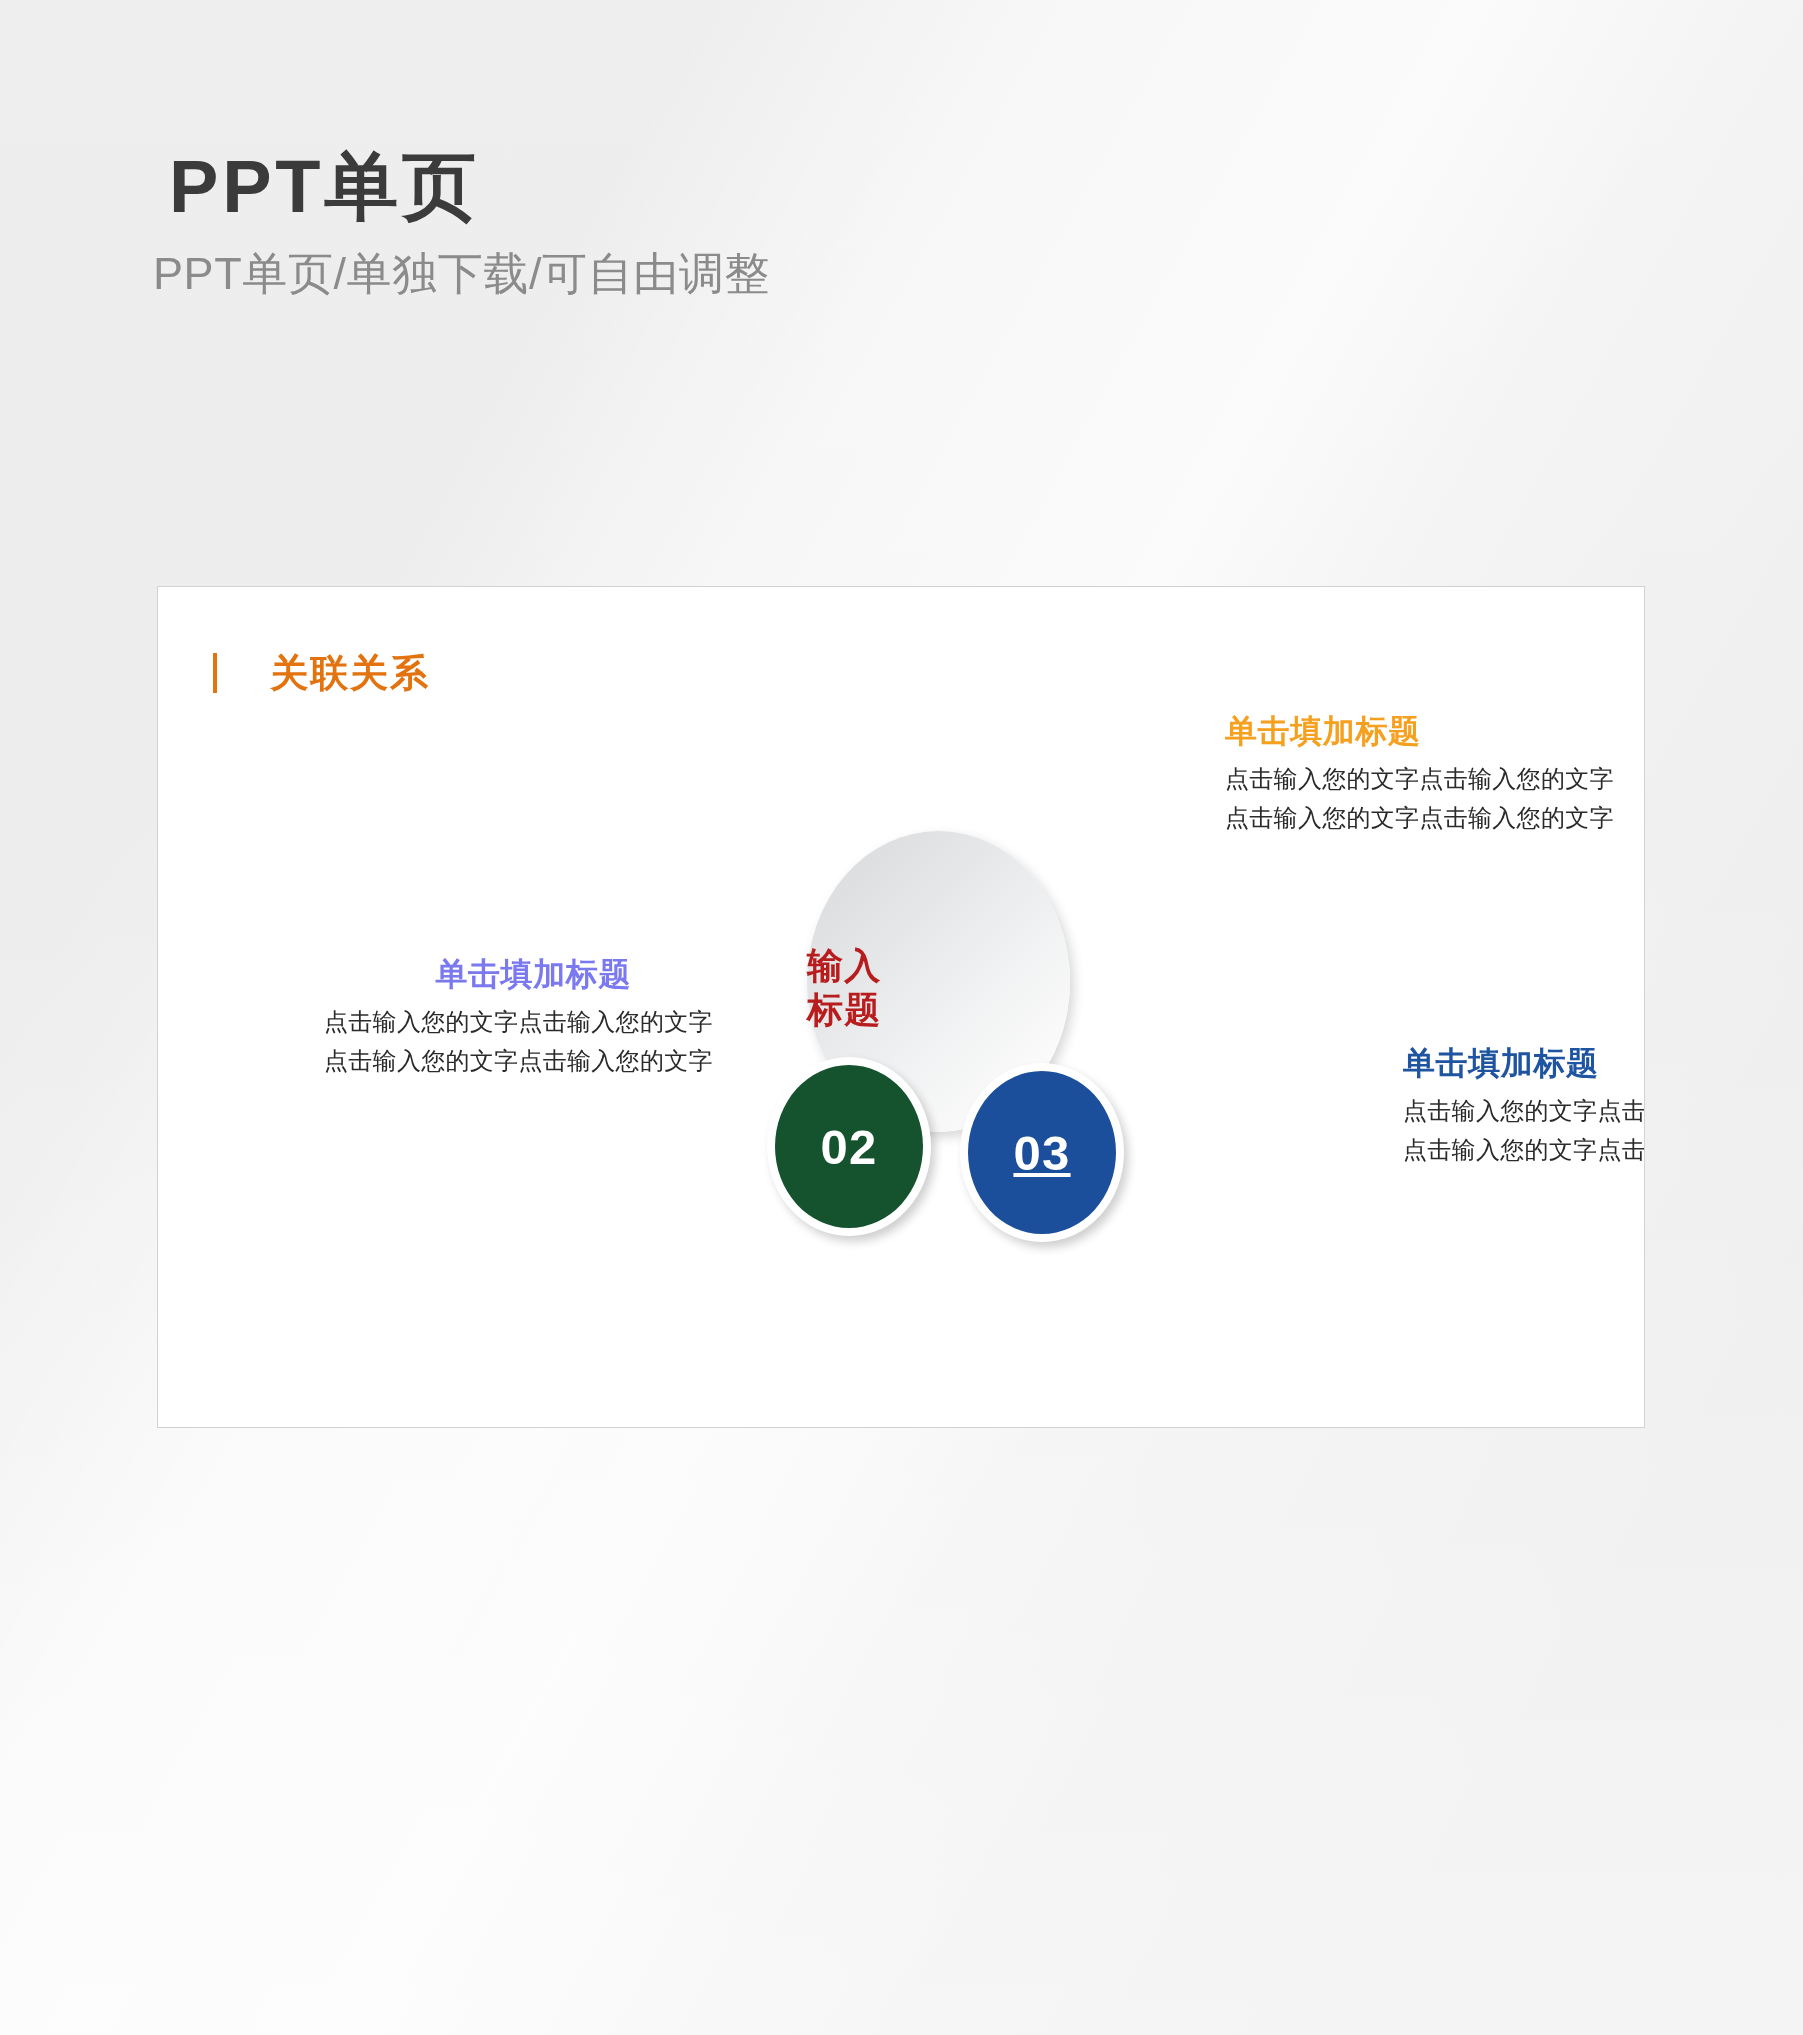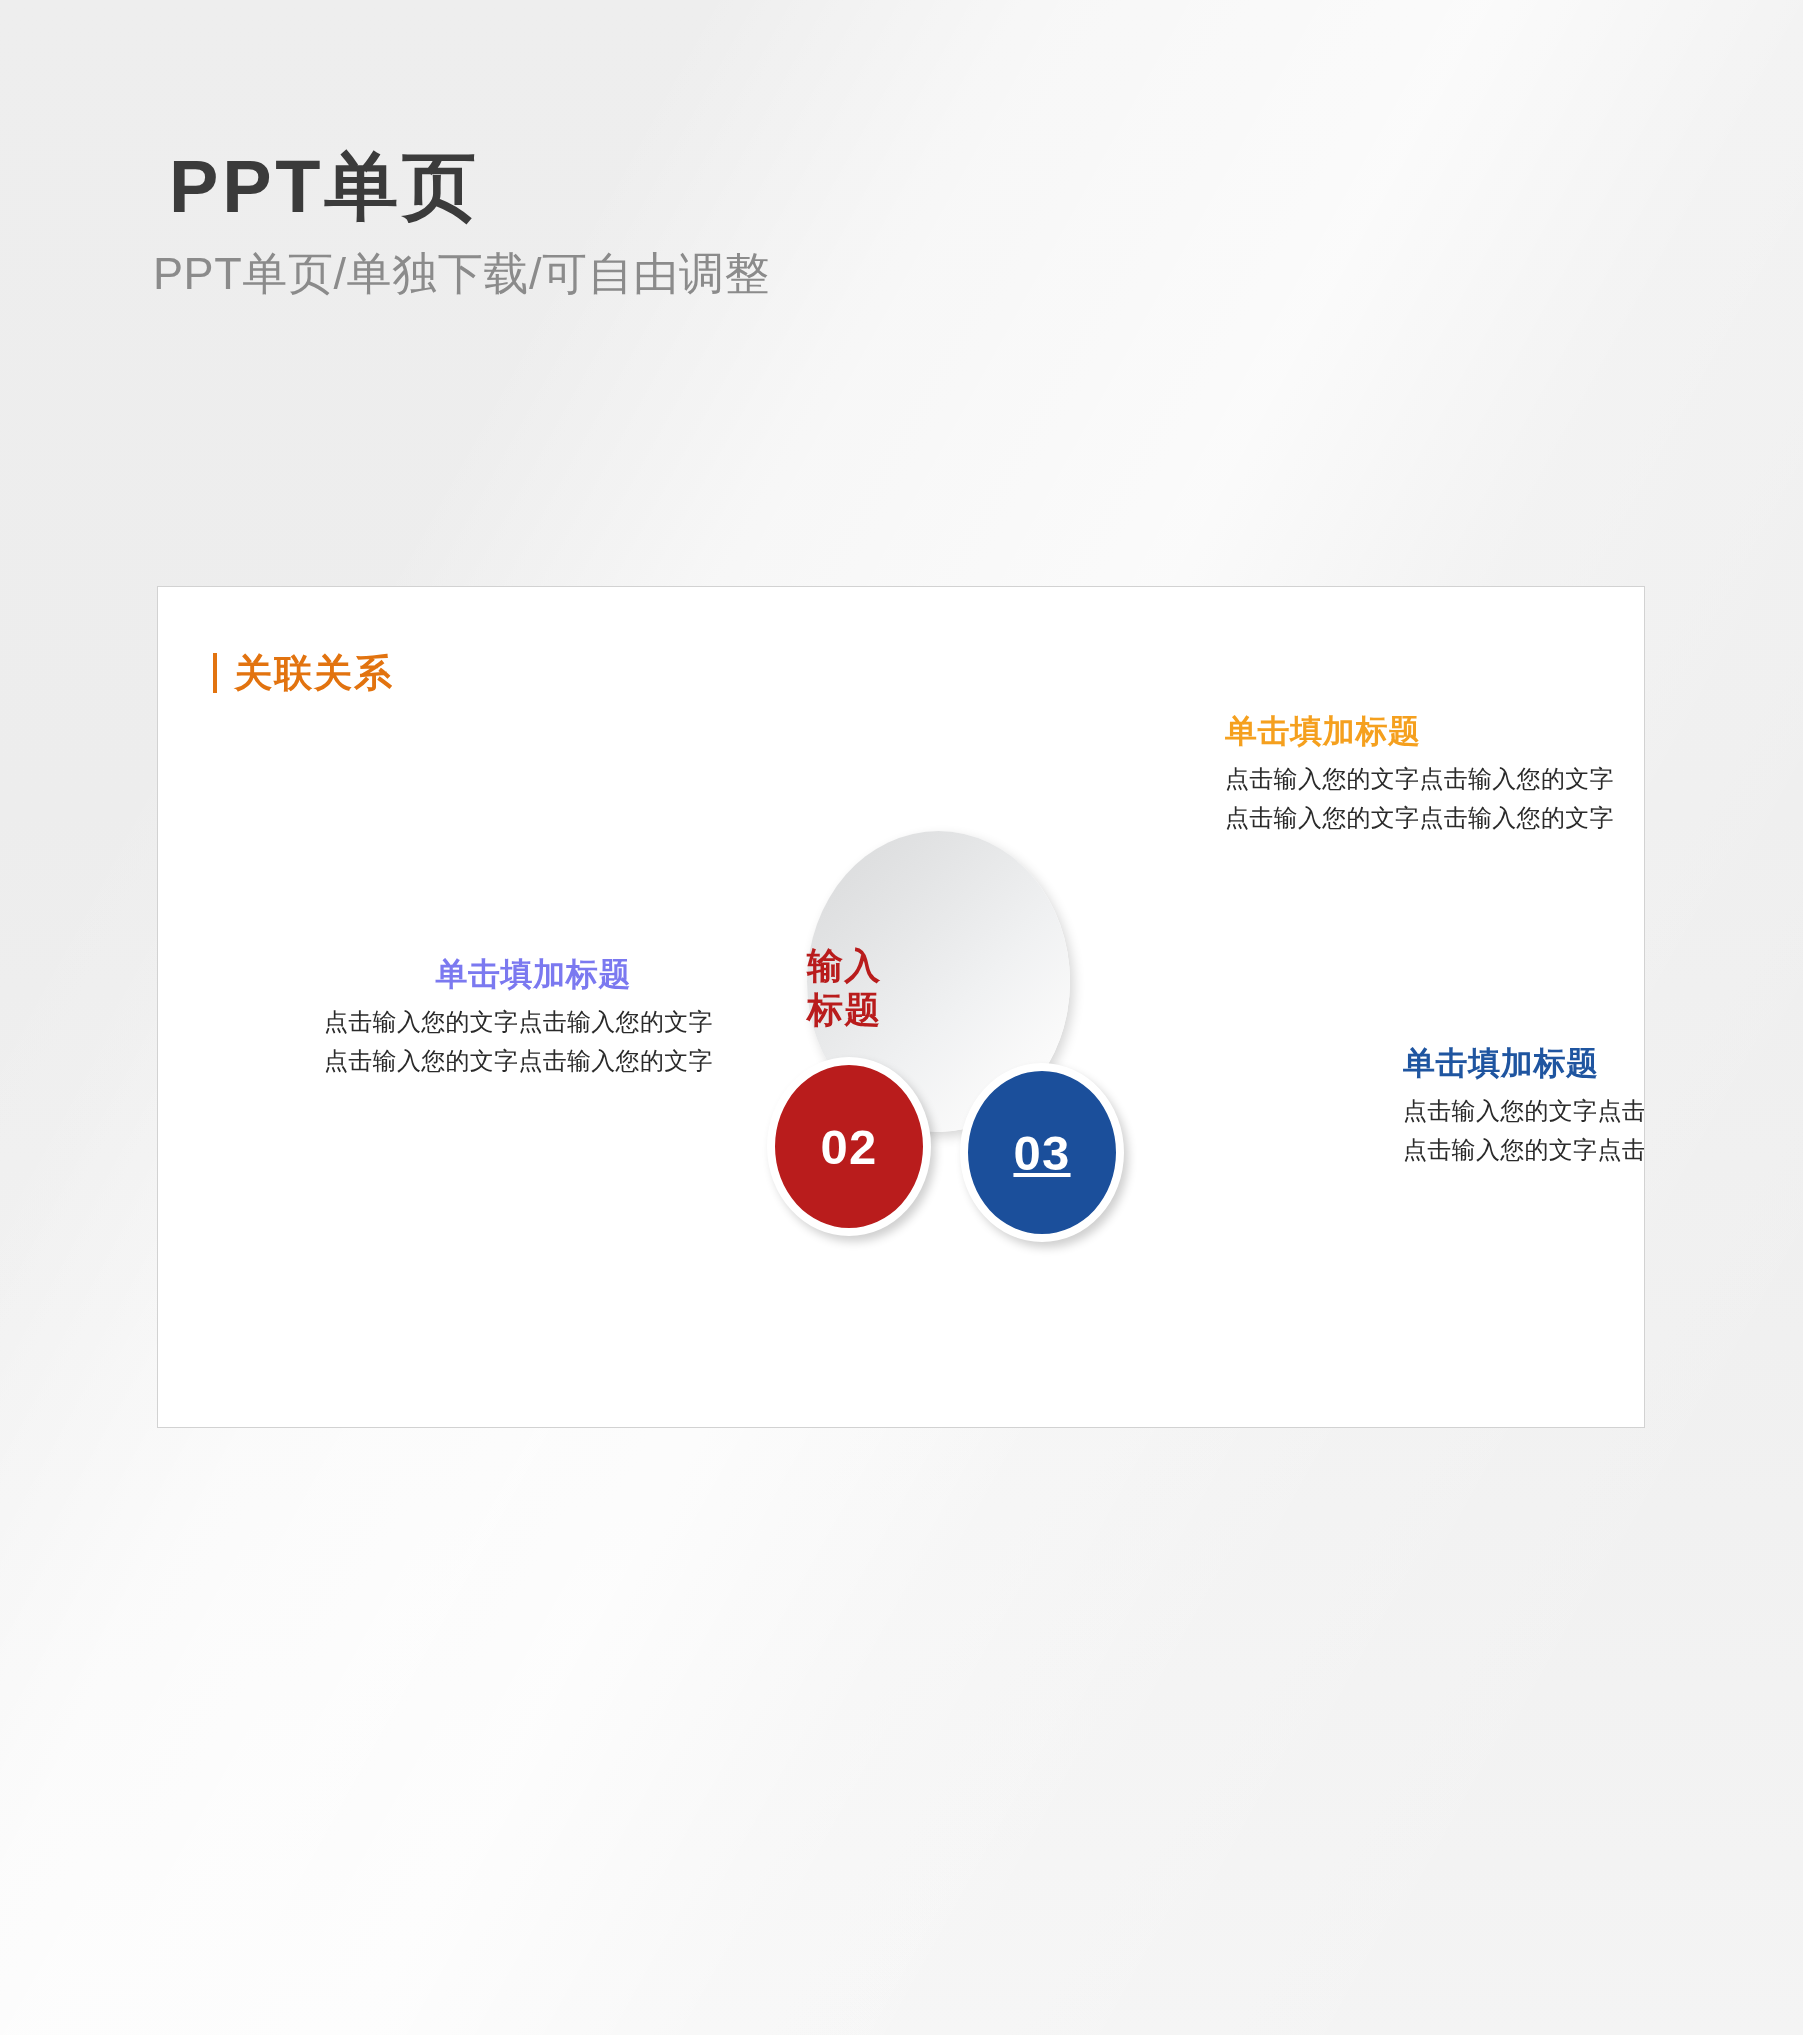--- a/index.html
+++ b/index.html
@@ -104,20 +104,21 @@
     background: #e2730f;
     margin-right: 17.5px;
   }
   #slide-header-text {
     font-size: 38px;
     font-weight: 700;
     color: #e2730f;
     letter-spacing: 1.9px;
     line-height: 1;
     font-family: "DejaVu Serif", "Liberation Serif", serif;
+    margin-left: 36px;
   }
 
   
   #diagram {
     position: absolute;
     left: 0;
     top: 0;
     width: 1488px;
     height: 842px;
   }
@@ -233,21 +234,21 @@
   </div>
 
   <div id="diagram">
 
     <div id="center-hub"></div>
     <div id="center-hub-label">
       <span>输入</span>
       <span>标题</span>
     </div>
 
-    <div class="bubble" id="bubble-02" style="background: #b91c1c;">02</div>
+    <div class="bubble" id="bubble-02" style="background: #14532d;">02</div>
     <div class="bubble" id="bubble-03" style="background: rgb(27, 79, 155);">03</div>
 
     <div class="info-block" id="info-01">
       <div class="info-title" style="color: rgb(245, 160, 30);">单击填加标题</div>
       <div class="info-line">点击输入您的文字点击输入您的文字</div>
       <div class="info-line">点击输入您的文字点击输入您的文字</div>
     </div>
 
     <div class="info-block" id="info-02">
       <div class="info-title" style="color: rgb(123, 121, 240);">单击填加标题</div>

